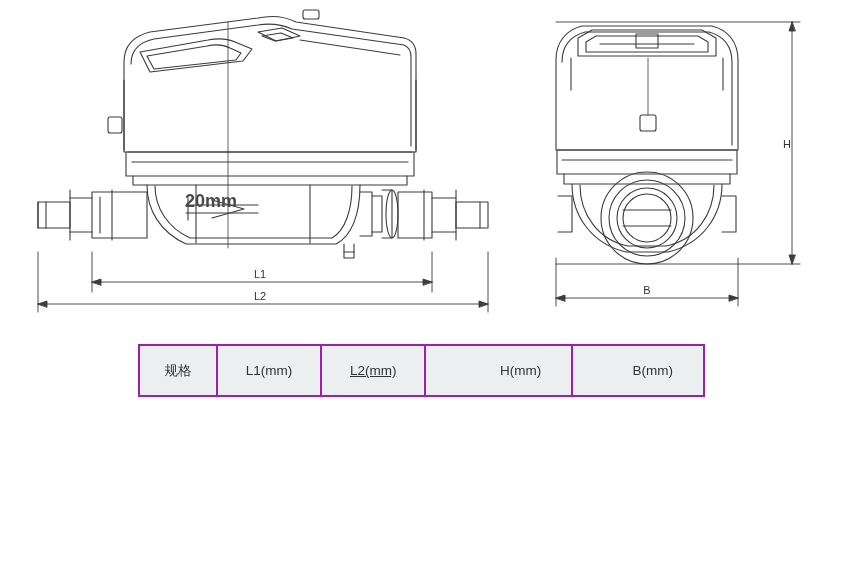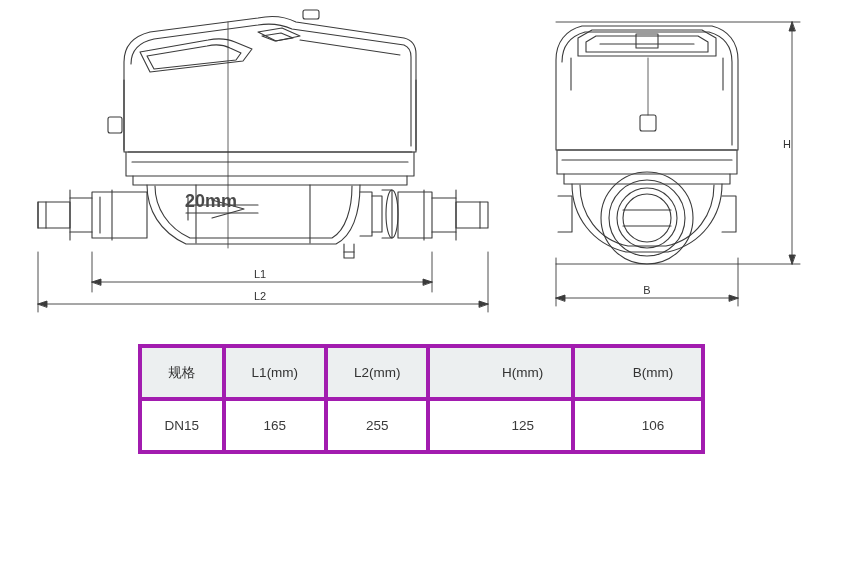--- a/index.html
+++ b/index.html
@@ -42,36 +42,36 @@
     top: 344px;
     width: 567px;
   }
   table.spec {
     border-collapse: collapse;
     width: 567px;
     background: #fff;
   }
   table.spec th,
   table.spec td {
-    border: 4px solid #a21caf;
+    border: 2px solid #a21caf;
     text-align: center;
     font-size: 13.5px;
     color: #3a3a3a;
     font-weight: normal;
     height: 49px;
     padding: 0 4px;
   }
   table.spec thead th {
     background: #eceff0;
     color: #333;
     font-size: 13.5px;
   }
   table.spec th:nth-child(1), table.spec td:nth-child(1) { width: 95px; }
   table.spec th:nth-child(2), table.spec td:nth-child(2) { width: 118px; }
-  table.spec th:nth-child(3), table.spec td:nth-child(3) { width: 118px; }
+  table.spec th:nth-child(3), table.spec td:nth-child(3) { width: 118px; text-decoration: underline; }
   table.spec th:nth-child(4), table.spec td:nth-child(4) { width: 118px; padding-left: 48px; }
   table.spec th:nth-child(5), table.spec td:nth-child(5) { width: 118px; padding-left: 34px; }
 
   .lbl {
     font-family: "Liberation Sans", sans-serif;
     font-size: 11px;
     fill: #333;
   }
   .lbl-big {
     font-family: "Liberation Sans", sans-serif;
@@ -228,24 +228,17 @@
       <thead>
         <tr>
           <th>规格</th>
           <th>L1(mm)</th>
           <th>L2(mm)</th>
           <th>H(mm)</th>
           <th>B(mm)</th>
         </tr>
       </thead>
       <tbody>
-        <tr>
-          <td>DN15</td>
-          <td>165</td>
-          <td>255</td>
-          <td>125</td>
-          <td>106</td>
-        </tr>
       </tbody>
     </table>
   </div>
 
 </div>
 
 </body></html>

